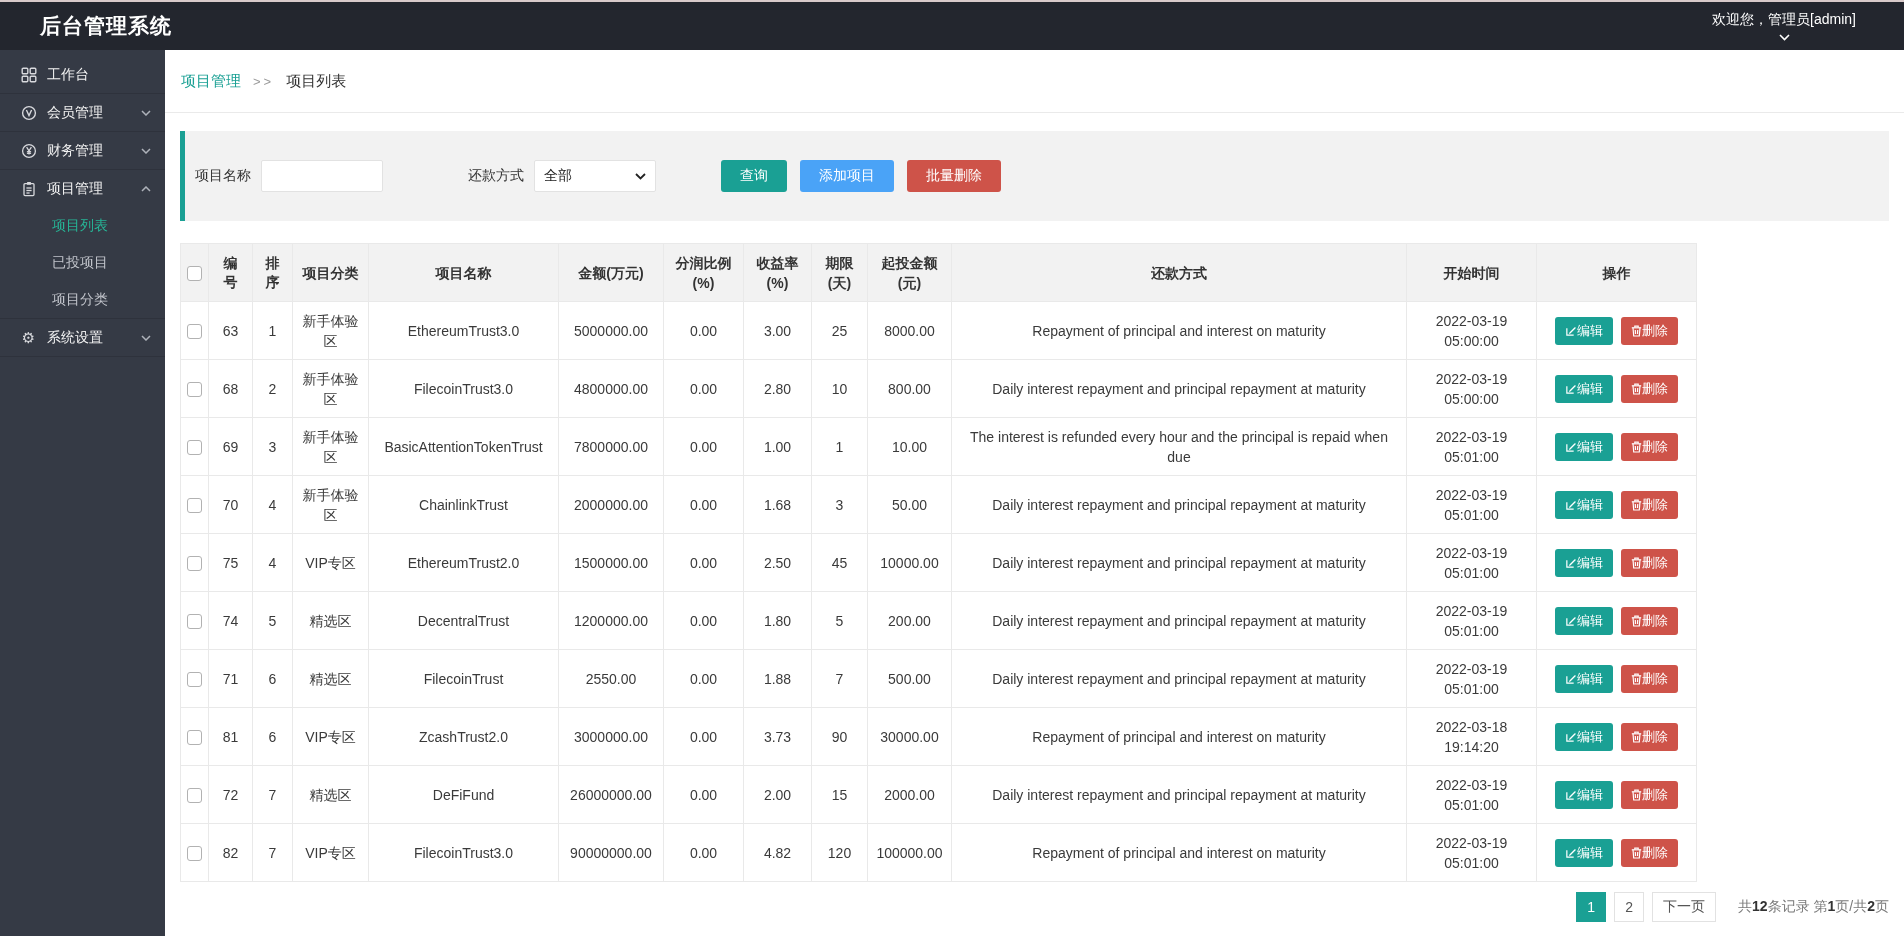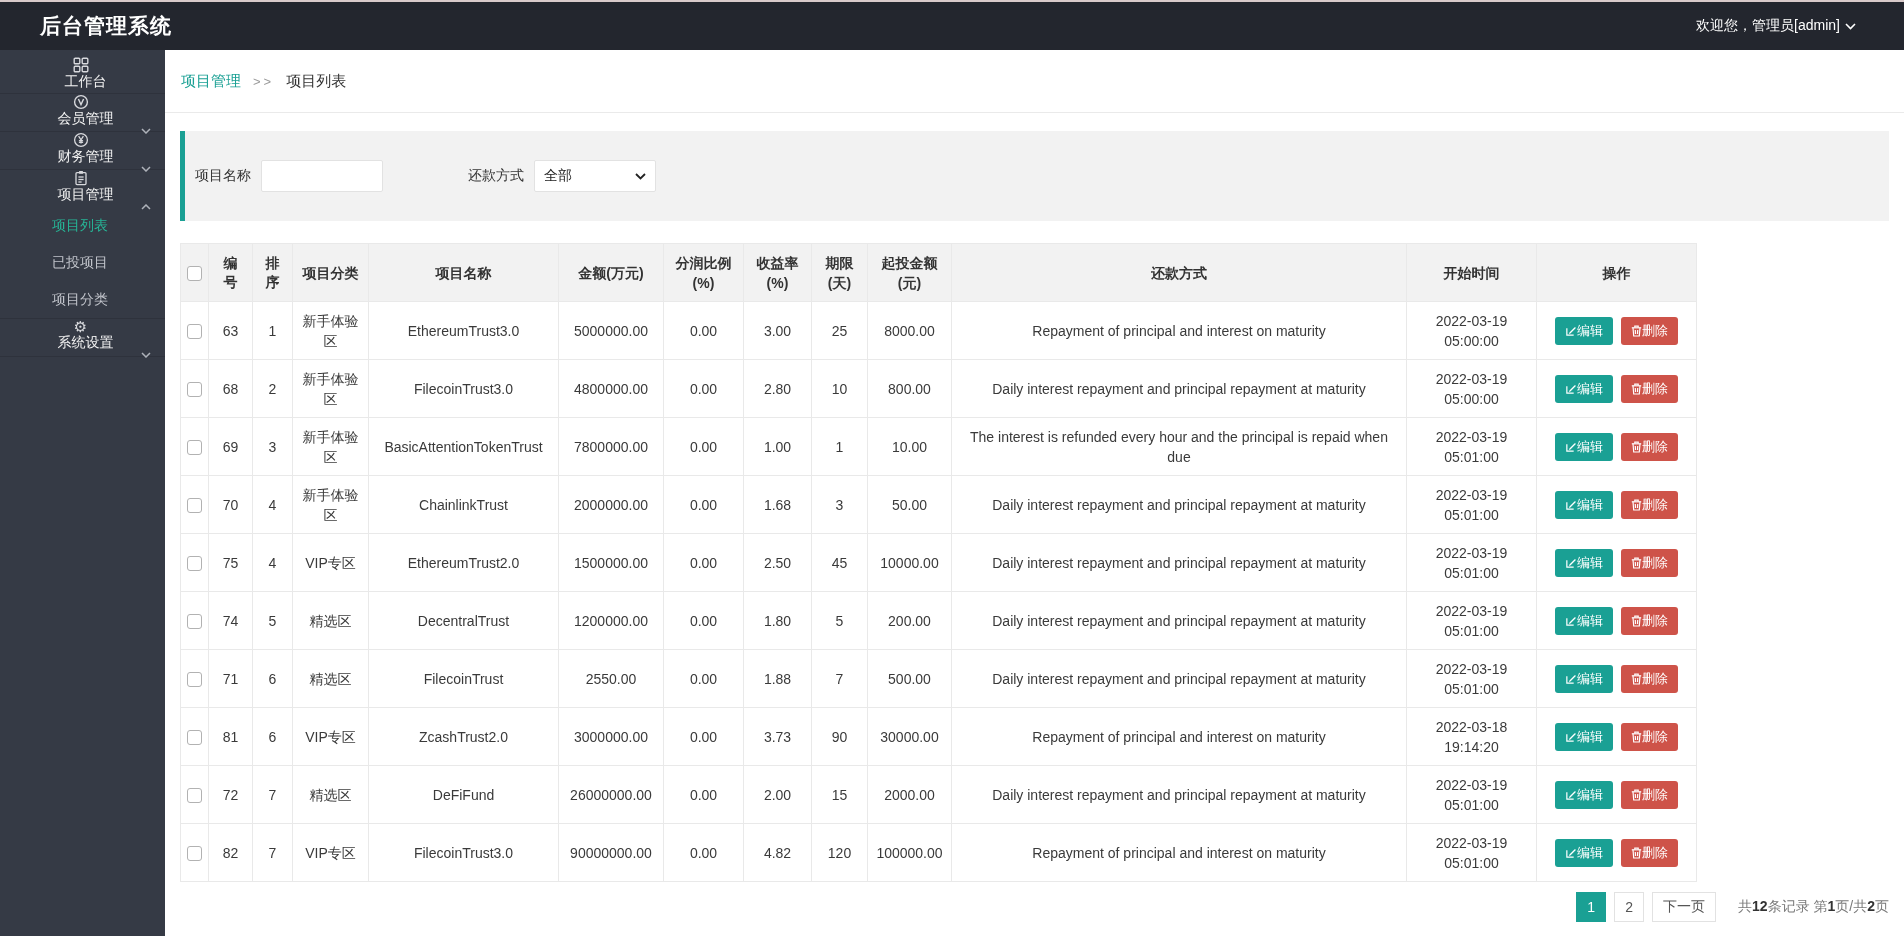--- a/index.html
+++ b/index.html
@@ -2,28 +2,28 @@
 <html><head>
 <meta charset="utf-8">
 <style>
   html,body{margin:0;padding:0;background:#fff;font-family:"Liberation Sans","DejaVu Sans",sans-serif;}
   .app{width:1904px;height:938px;overflow:hidden;background:#fff;}
 
   
   .topbar{height:50px;background:#23262e;border-top:2px solid #d8caca;box-sizing:border-box;
           display:flex;align-items:center;justify-content:space-between;padding:0 48px 0 40px;}
   .topbar-title{color:#ffffff;font-size:21px;font-weight:bold;letter-spacing:1px;}
-  .topbar-user{color:#ffffff;font-size:14px;display:flex;align-items:center;gap:5px;cursor:pointer;}
+  .topbar-user{color:#ffffff;font-size:14px;display:flex;align-items:center;gap:5px;cursor:pointer;flex-direction:column;}
 
   
   .shell{display:flex;height:886px;}
   .sidebar{width:165px;flex-shrink:0;background:#353a45;padding-top:6px;box-sizing:border-box;}
   .menu-section{border-bottom:1px solid #2e323c;}
   .menu-item{height:37px;display:flex;align-items:center;padding:0 14px 0 20px;color:#f2f2f2;
-             font-size:14px;cursor:pointer;flex-direction:column;}
+             font-size:14px;cursor:pointer;}
   .mi-icon{width:17px;height:17px;margin-right:10px;display:flex;align-items:center;justify-content:center;color:#d8d9dd;}
   .mi-chevron{margin-left:auto;display:flex;}
   .submenu-item{height:37px;display:flex;align-items:center;padding-left:52px;color:#c2c5cc;font-size:14px;cursor:pointer;}
   .submenu-item.active{color:#26b596;}
   .gear-glyph{font-size:15px;line-height:1;}
 
   .main{flex:1;min-width:0;overflow:hidden;background:#fff;}
 
   
   .breadcrumb{height:62px;display:flex;align-items:center;gap:12px;padding-left:16px;
@@ -196,20 +196,25 @@
         <span class="f-label">项目名称</span>
         <input class="text-input" type="text" value="" style="">
         <span class="f-label lbl-repay">还款方式</span>
         <div class="select-box">
           <span>全部</span>
           <span style="display:flex;">
             <svg width="11" height="7" viewBox="0 0 11 7">
                 <polyline points="1,1 5.5,5.5 10,1" fill="none" stroke="#222" stroke-width="1.8"></polyline>
               </svg>
           </span>
+        </div>
+        <div class="f-buttons">
+          <button class="btn btn-search">查询</button>
+          <button class="btn btn-add">添加项目</button>
+          <button class="btn btn-batch">批量删除</button>
         </div>
       </div>
 
       <table class="data-table">
         <colgroup>
           <col style="width:28px">
             <col style="width:44px">
             <col style="width:40px">
             <col style="width:76px">
           <col style="width:190px">

